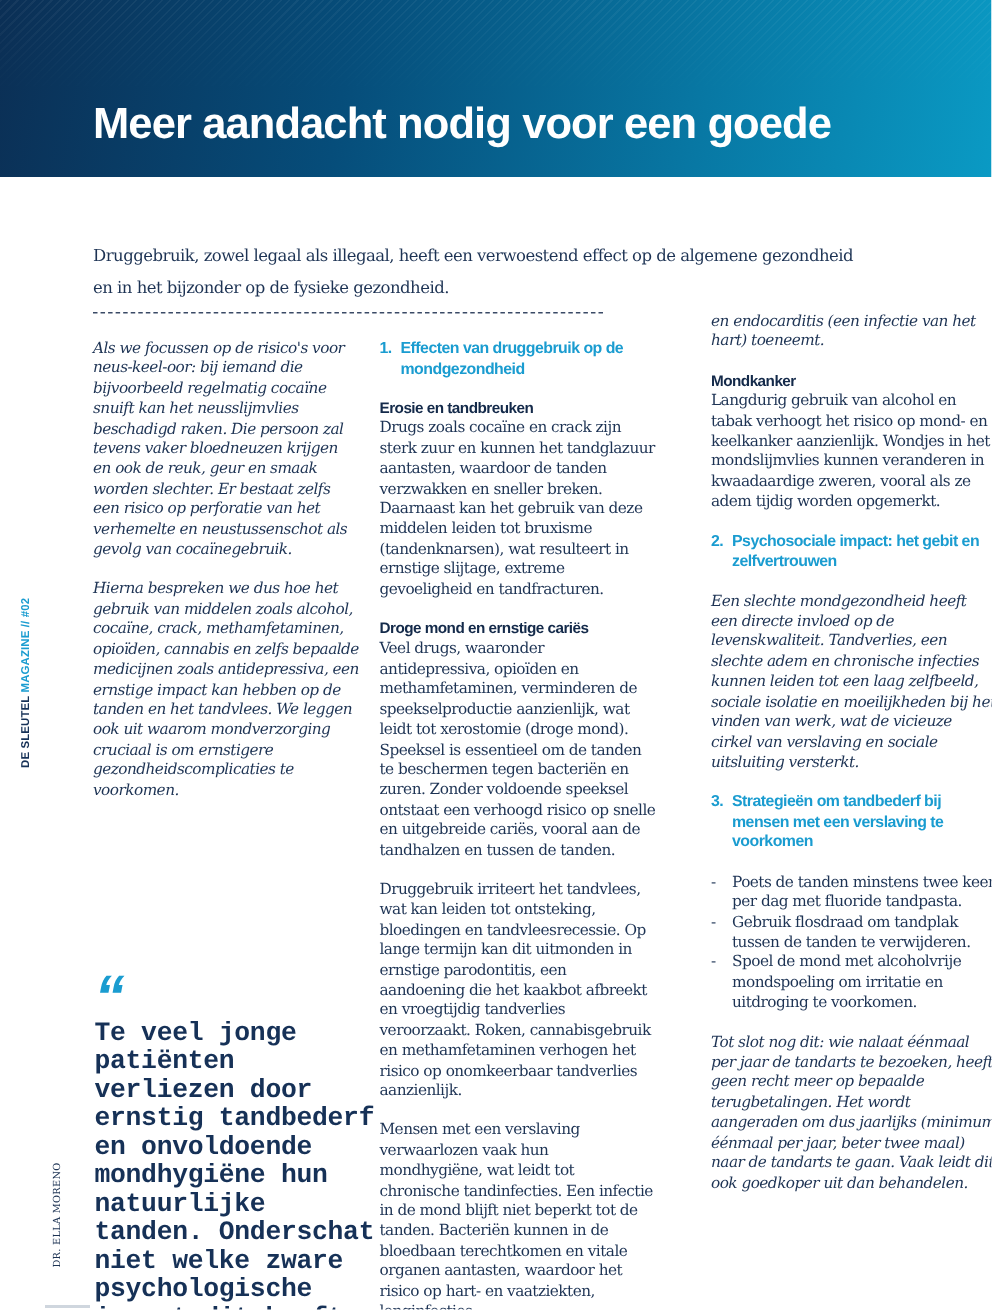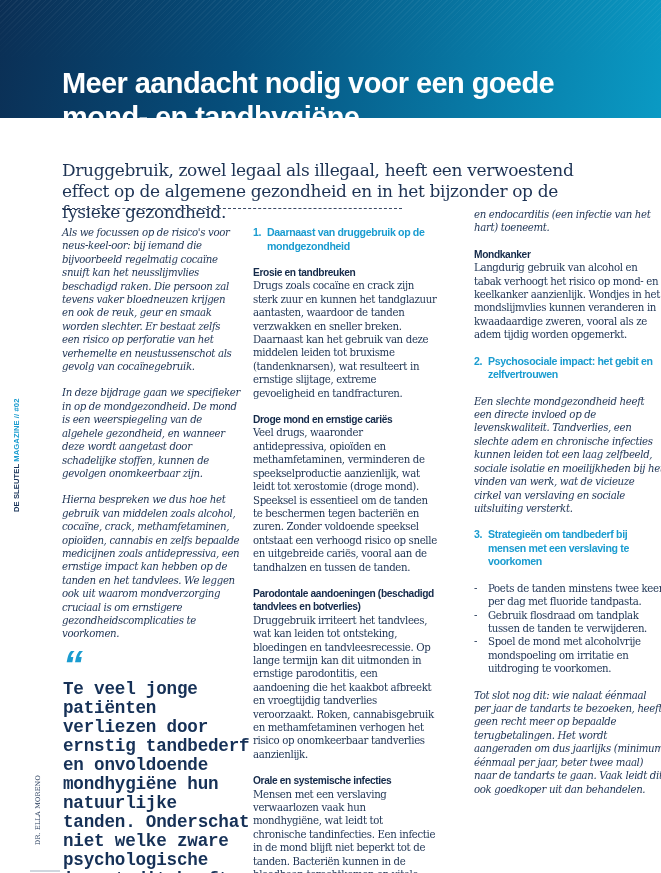--- a/index.html
+++ b/index.html
@@ -18,21 +18,21 @@
             mask-image: linear-gradient(180deg, rgba(0,0,0,1) 0%, rgba(0,0,0,0) 55%);
   }
   .hero-title {
     position: absolute; left: 62px; top: 66px; width: 560px;
     font-family: "Liberation Sans", sans-serif; font-weight: 700;
     font-size: 29px; line-height: 34px; color: #ffffff; letter-spacing: -0.6px;
   }
 
   .lead {
     position: absolute; left: 62px; top: 160px; width: 520px;
-    font-family: "DejaVu Serif", serif; font-size: 17px; line-height: 21px;
+    font-family: "DejaVu Serif", serif; font-size: 11px; line-height: 21px;
     color: #1d3354; letter-spacing: -0.35px;
   }
   .lead-rule {
     position: absolute; left: 62px; top: 208px; width: 340px; height: 0;
     border-top: 1px dashed #3a4a66;
   }
 
   .col {
     position: absolute; top: 226px;
     font-family: "DejaVu Serif", serif; font-size: 10.2px; line-height: 13.4px;
@@ -88,61 +88,57 @@
   .footer-mark {
     position: absolute; left: 30px; top: 870px; width: 30px; height: 2px; background: #cfd6de;
   }
 </style>
 </head>
 <body>
 
 <header class="hero">
   <h1 class="hero-title">
     <span>Meer aandacht nodig voor een goede</span><br>
-    <span>mond- en tandhygiëne</span>
   </h1>
 </header>
 
 <p class="lead">Druggebruik, zowel legaal als illegaal, heeft een verwoestend effect op de algemene gezondheid en in het bijzonder op de fysieke gezondheid.</p>
 <div class="lead-rule"></div>
 
 <div class="spine">
   <span class="brand">DE SLEUTEL</span>
   <span class="mag">MAGAZINE // #02</span>
 </div>
 
 <section class="col col1">
   <p class="italic">Als we focussen op de risico's voor neus-keel-oor: bij iemand die bijvoorbeeld regelmatig cocaïne snuift kan het neusslijmvlies beschadigd raken. Die persoon zal tevens vaker bloedneuzen krijgen en ook de reuk, geur en smaak worden slechter. Er bestaat zelfs een risico op perforatie van het verhemelte en neustussenschot als gevolg van cocaïnegebruik.</p>
-  <p>In deze bijdrage gaan we specifieker in op de mondgezondheid. De mond is een weerspiegeling van de algehele gezondheid, en wanneer deze wordt aangetast door schadelijke stoffen, kunnen de gevolgen onomkeerbaar zijn.</p>
   <p>Hierna bespreken we dus hoe het gebruik van middelen zoals alcohol, cocaïne, crack, methamfetaminen, opioïden, cannabis en zelfs bepaalde medicijnen zoals antidepressiva, een ernstige impact kan hebben op de tanden en het tandvlees. We leggen ook uit waarom mondverzorging cruciaal is om ernstigere gezondheidscomplicaties te voorkomen.</p>
 </section>
 
 <div class="quote-mark">“</div>
 <blockquote class="pullquote">Te veel jonge patiënten verliezen door ernstig tandbederf en onvoldoende mondhygiëne hun natuurlijke tanden. Onderschat niet welke zware psychologische impact dit heeft.</blockquote>
 <div class="author">DR. ELLA MORENO</div>
 
 <section class="col col2">
   <div class="sec-heading">
     <span class="num">1.</span>
-    <span>Daarnaast van druggebruik op de mondgezondheid</span>
+    <span>Effecten van druggebruik op de mondgezondheid</span>
   </div>
   <div class="sub-block">
     <div class="sub-heading">Erosie en tandbreuken</div>
     <div>Drugs zoals cocaïne en crack zijn sterk zuur en kunnen het tandglazuur aantasten, waardoor de tanden verzwakken en sneller breken. Daarnaast kan het gebruik van deze middelen leiden tot bruxisme (tandenknarsen), wat resulteert in ernstige slijtage, extreme gevoeligheid en tandfracturen.</div>
   </div>
   <div class="sub-block">
     <div class="sub-heading">Droge mond en ernstige cariës</div>
     <div>Veel drugs, waaronder antidepressiva, opioïden en methamfetaminen, verminderen de speekselproductie aanzienlijk, wat leidt tot xerostomie (droge mond). Speeksel is essentieel om de tanden te beschermen tegen bacteriën en zuren. Zonder voldoende speeksel ontstaat een verhoogd risico op snelle en uitgebreide cariës, vooral aan de tandhalzen en tussen de tanden.</div>
   </div>
   <div class="sub-block">
-    <div class="sub-heading">Parodontale aandoeningen (beschadigd tandvlees en botverlies)</div>
     <div>Druggebruik irriteert het tandvlees, wat kan leiden tot ontsteking, bloedingen en tandvleesrecessie. Op lange termijn kan dit uitmonden in ernstige parodontitis, een aandoening die het kaakbot afbreekt en vroegtijdig tandverlies veroorzaakt. Roken, cannabisgebruik en methamfetaminen verhogen het risico op onomkeerbaar tandverlies aanzienlijk.</div>
   </div>
   <div class="sub-block">
-    <div class="sub-heading">Orale en systemische infecties</div>
     <div>Mensen met een verslaving verwaarlozen vaak hun mondhygiëne, wat leidt tot chronische tandinfecties. Een infectie in de mond blijft niet beperkt tot de tanden. Bacteriën kunnen in de bloedbaan terechtkomen en vitale organen aantasten, waardoor het risico op hart- en vaatziekten, longinfecties</div>
   </div>
 </section>
 
 <section class="col col3">
   <p>en endocarditis (een infectie van het hart) toeneemt.</p>
   <div class="sub-block">
     <div class="sub-heading">Mondkanker</div>
     <div>Langdurig gebruik van alcohol en tabak verhoogt het risico op mond- en keelkanker aanzienlijk. Wondjes in het mondslijmvlies kunnen veranderen in kwaadaardige zweren, vooral als ze adem tijdig worden opgemerkt.</div>
   </div>

